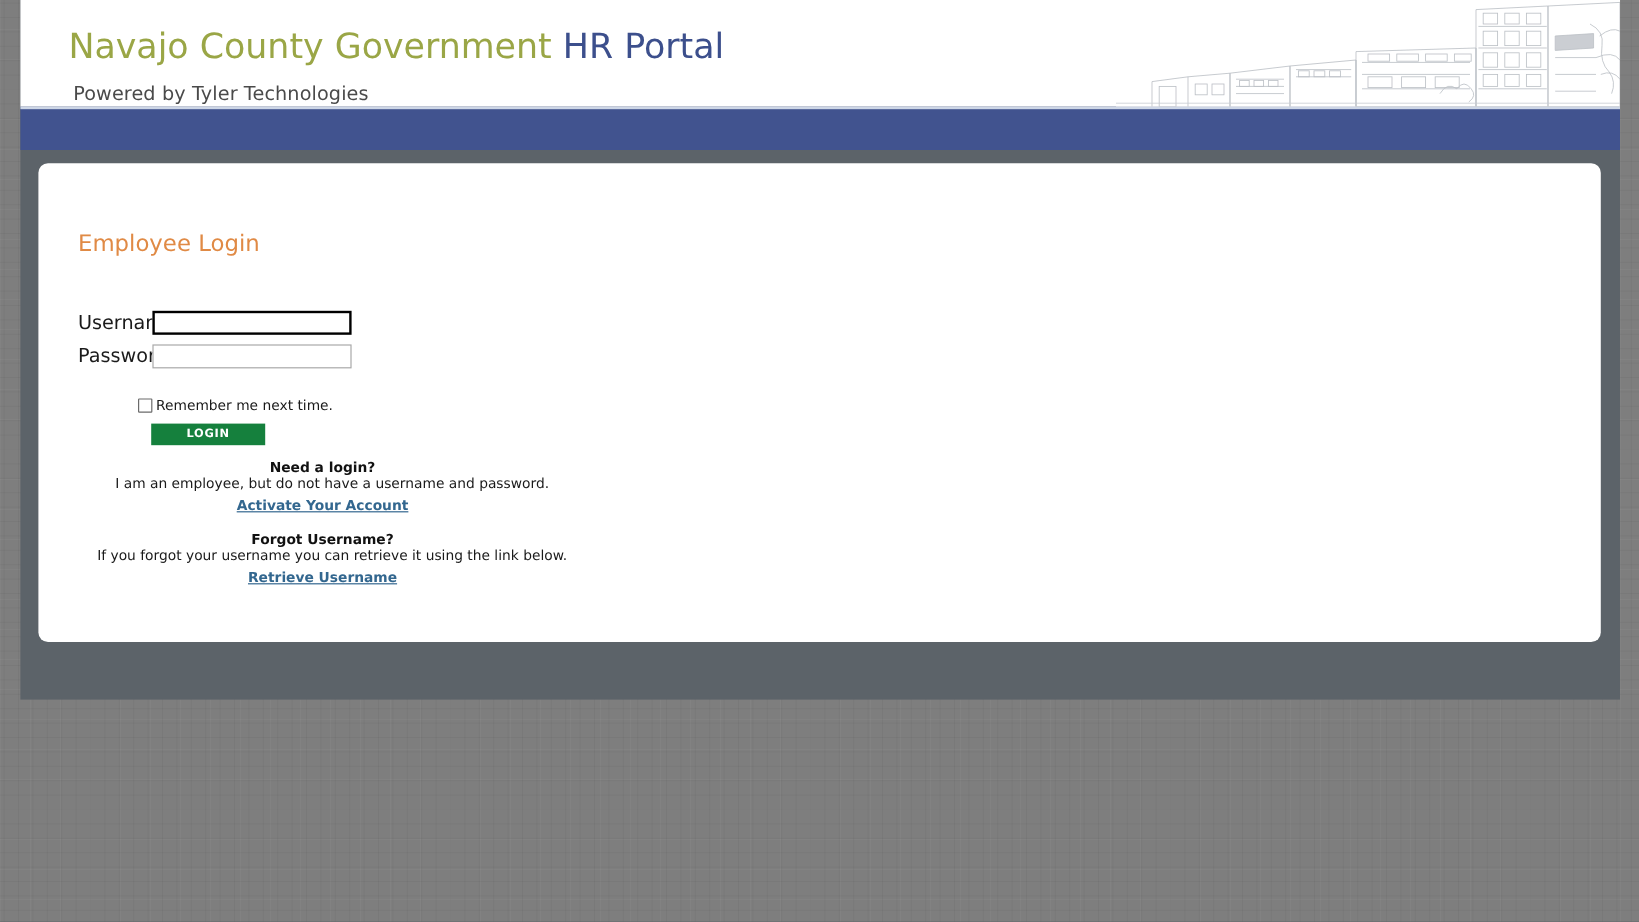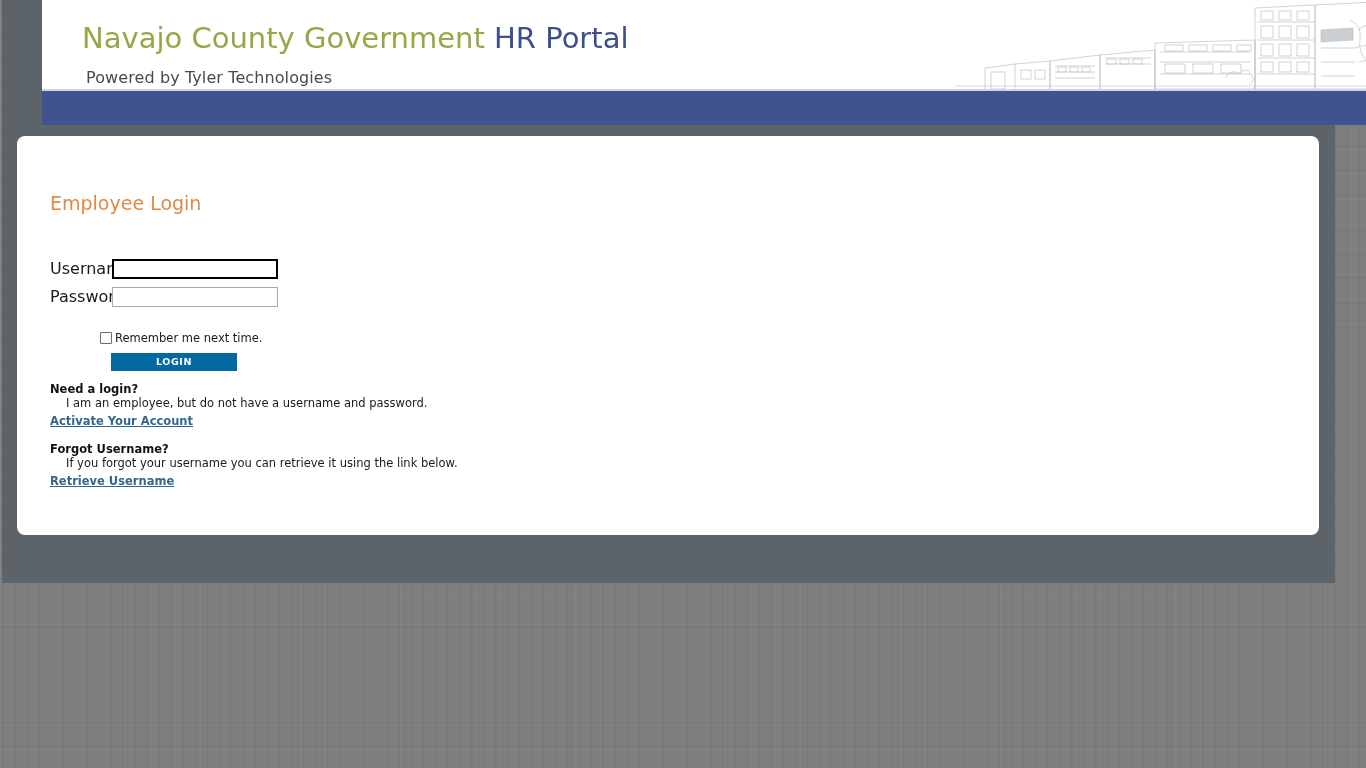--- a/index.html
+++ b/index.html
@@ -16,24 +16,23 @@
       linear-gradient(90deg, rgba(0,0,0,0.045) 1px, transparent 1px),
       linear-gradient(0deg, rgba(255,255,255,0.035) 1px, transparent 1px),
       linear-gradient(90deg, rgba(255,255,255,0.035) 1px, transparent 1px);
     background-size: 12px 12px, 12px 12px, 25px 25px, 25px 25px;
     background-position: 3px 3px, 3px 3px, 0 0, 0 0;
   }
 
   
   .page-wrapper {
     position: absolute;
-    left: 2px; top: 0;
+    left: 17px; top: 0;
     width: 1333px; height: 583px;
     background: #5c6369;
-    padding-left: 40px;
   }
 
   
   .site-header {
     position: relative;
     margin-left: 0;
     width: 1333px;
     height: 89px;
     background: #ffffff;
     overflow: hidden;
@@ -155,41 +154,42 @@
     border-radius: 1px;
   }
   .remember-label {
     font-size: 11.5px;
     color: #1a1a1a;
   }
 
   .login-button {
     margin-left: 61px;
     margin-top: 8px;
-    width: 126px;
+    width: 95px;
     height: 18px;
-    background: #0369a1;
+    background: #15803d;
     color: #ffffff;
     border: none;
     font-size: 9.5px;
     font-weight: bold;
     letter-spacing: .6px;
     font-family: "DejaVu Sans", "Liberation Sans", sans-serif;
     cursor: pointer;
     display: block;
     text-align: center;
     line-height: 18px;
     padding: 0;
   }
 
   
   .help-sections {
     position: absolute;
     left: 33px;
     top: 246px;
+    text-align: center;
   }
   .help-block { margin-bottom: 13px; }
   .help-block:last-child { margin-bottom: 0; }
   .help-heading {
     font-size: 11.5px;
     font-weight: bold;
     color: #111111;
     line-height: 14px;
   }
   .help-desc {

